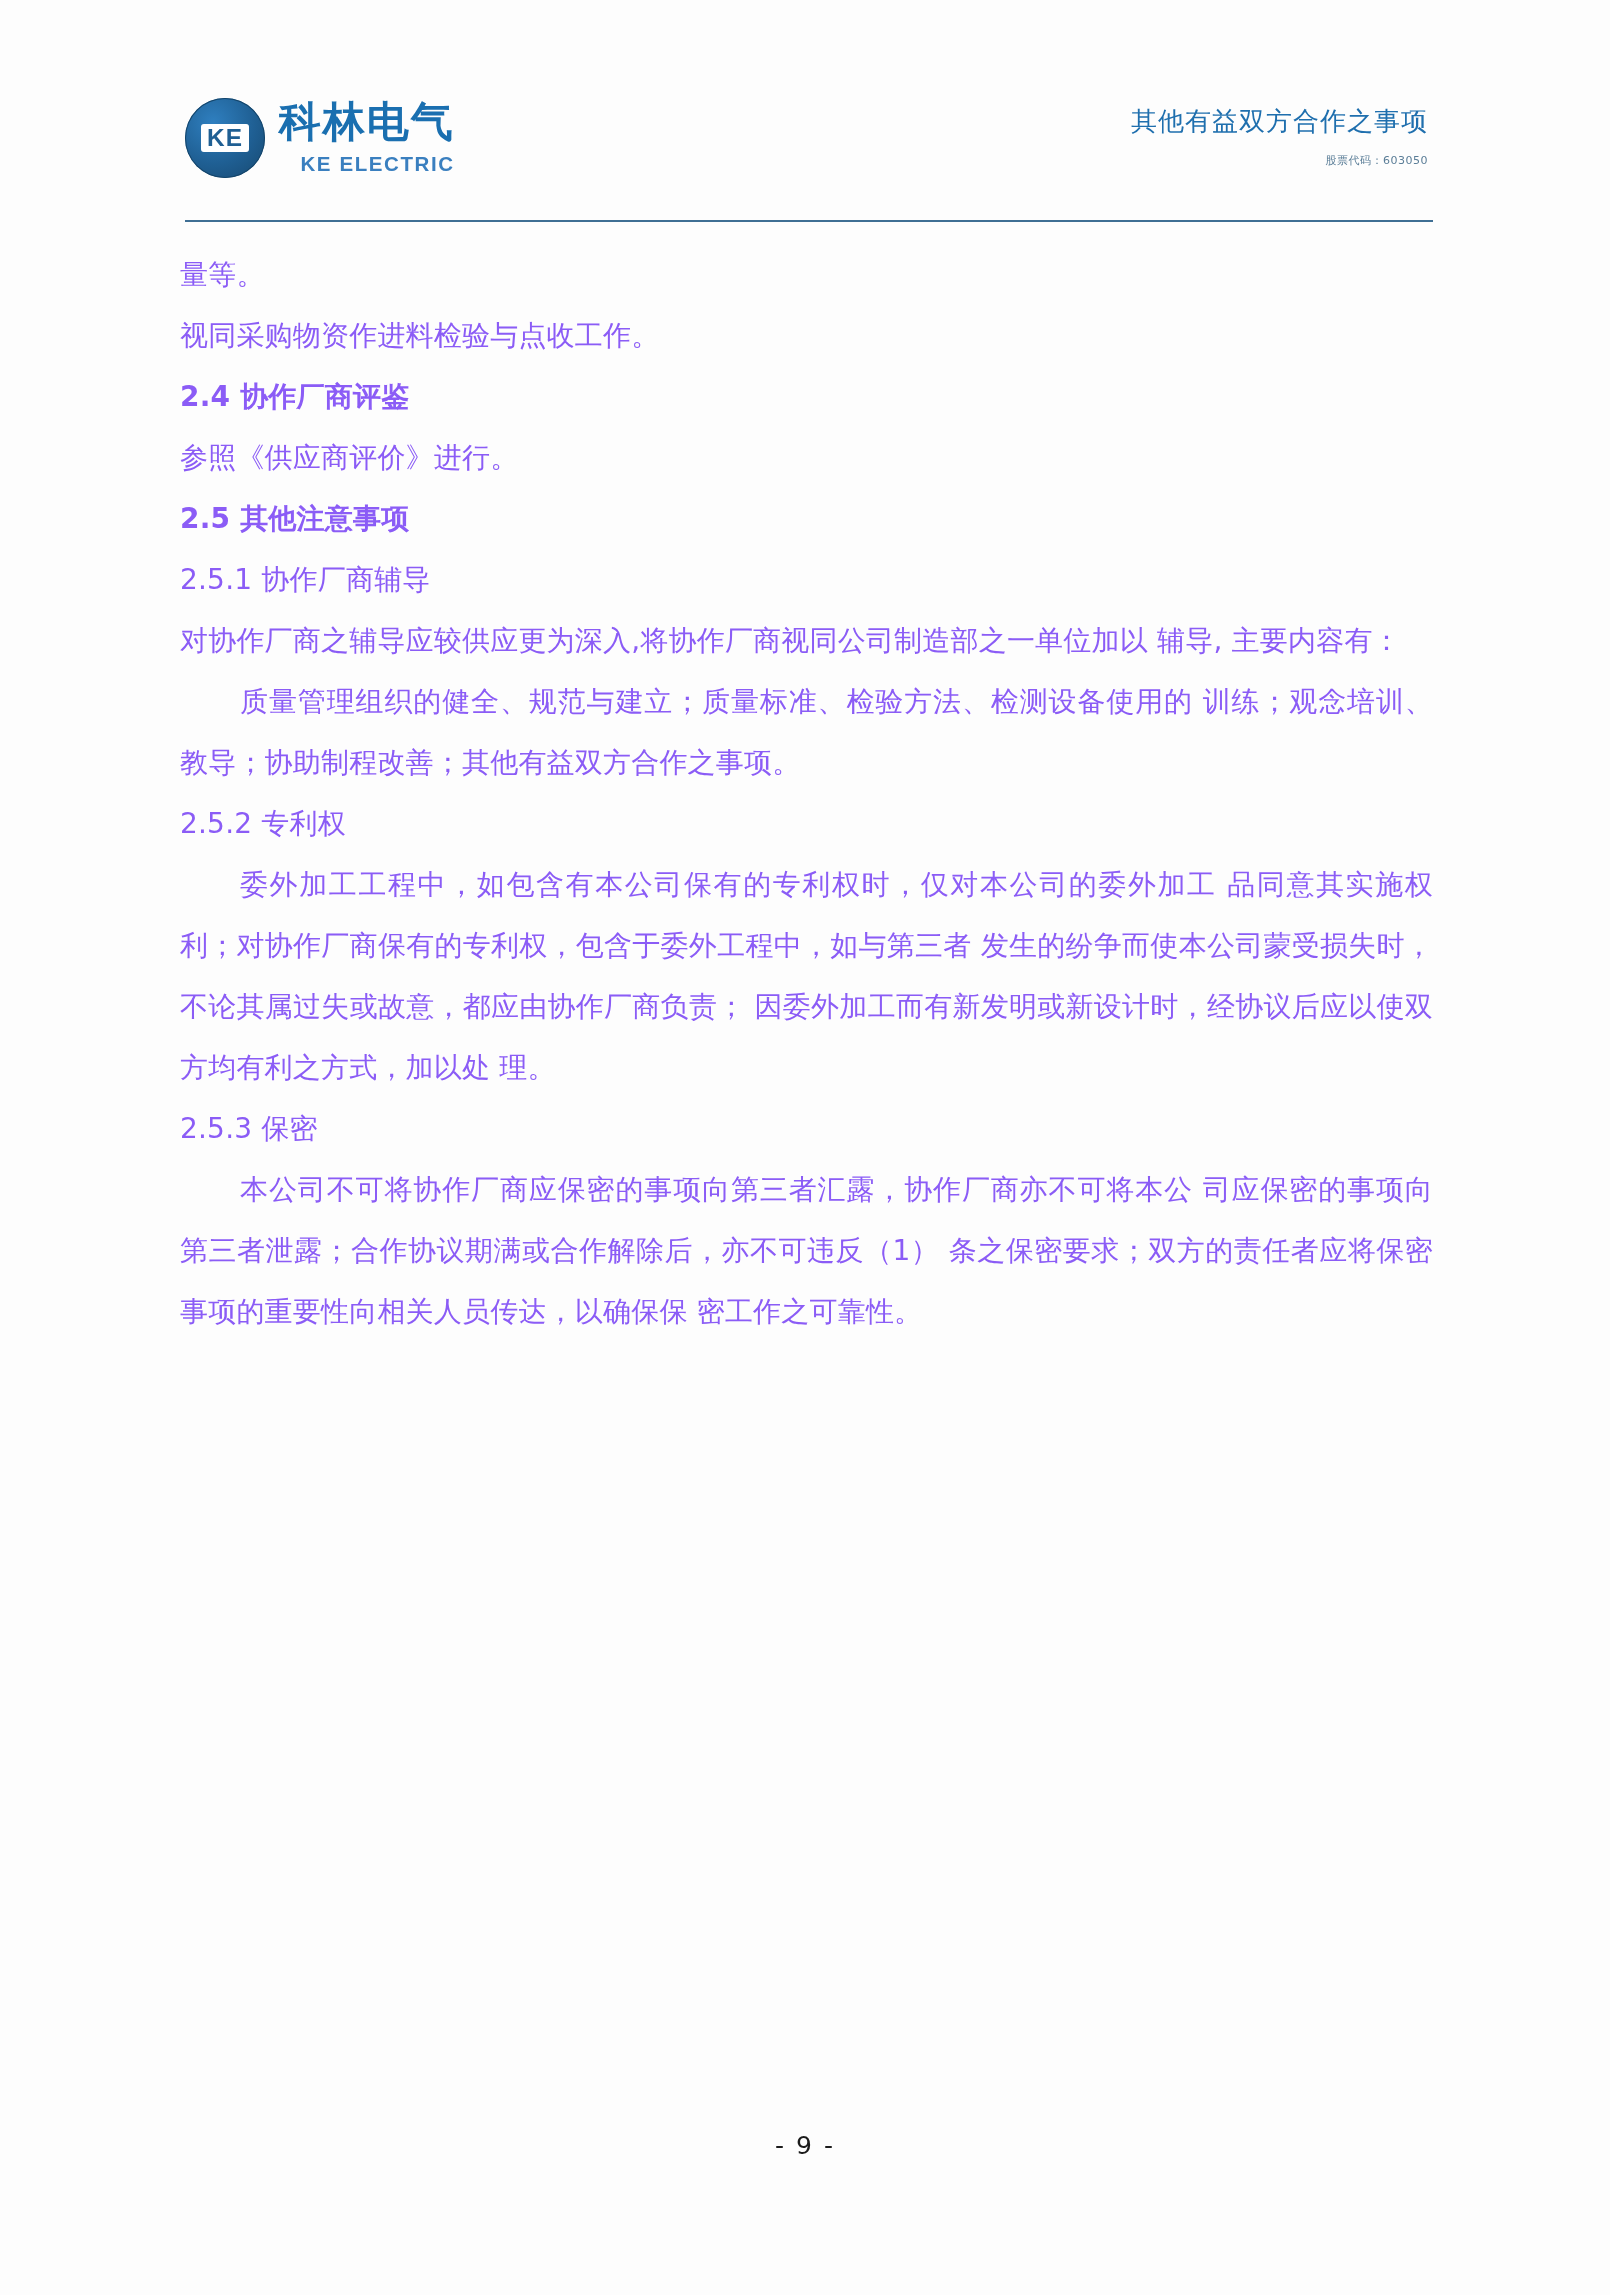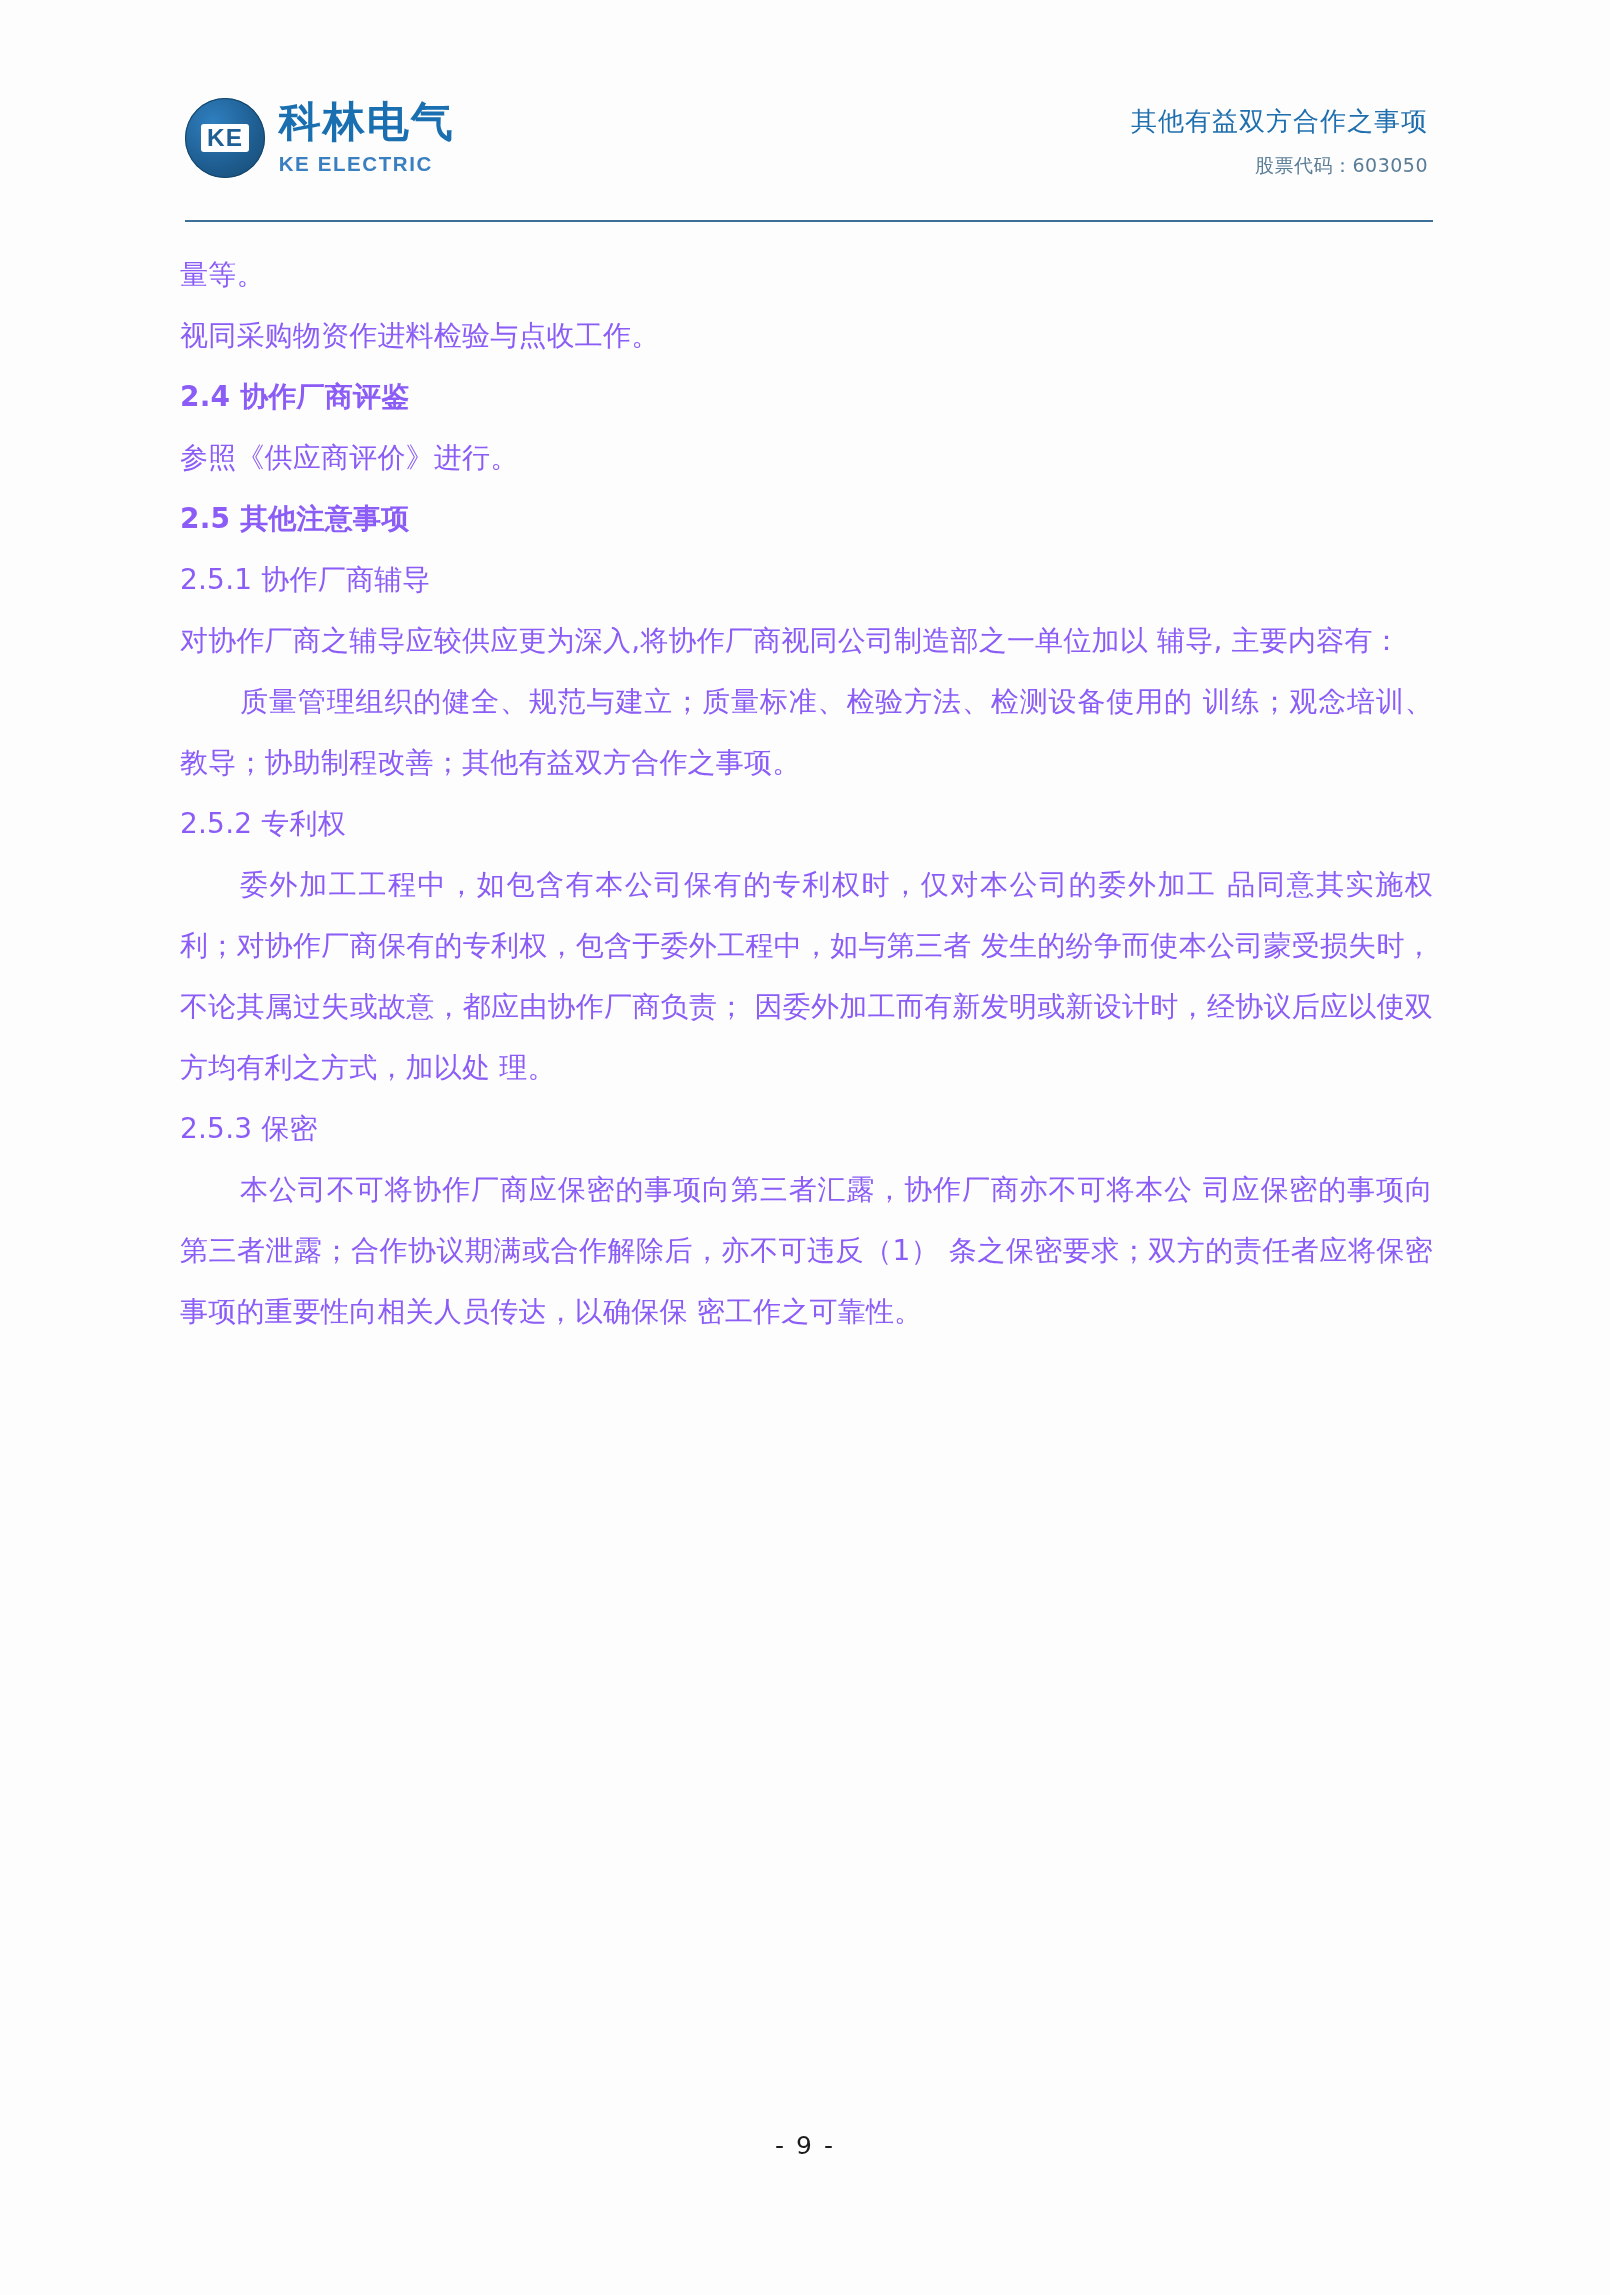--- a/index.html
+++ b/index.html
@@ -58,20 +58,21 @@
     color: #1f5f93;
     padding: 1px 5.9px;
     border-radius: 2.9px;
     line-height: 1.1;
   }
   .logo-text {
     display: flex;
     flex-direction: column;
     justify-content: center;
     line-height: 1;
+    text-align: right;
   }
   .logo-cn {
     font-family: "DejaVu Sans", sans-serif;
     font-size: 42px;
     font-weight: bold;
     color: #1a6fb0;
     letter-spacing: 2px;
   }
   .logo-en {
     font-family: "Liberation Sans", sans-serif;
@@ -88,21 +89,21 @@
     text-align: right;
   }
   .slogan {
     font-family: "DejaVu Sans", sans-serif;
     font-size: 26px;
     color: #1f6fae;
     letter-spacing: 1px;
   }
   .stock {
     font-family: "DejaVu Sans", sans-serif;
-    font-size: 19px;
+    font-size: 11px;
     color: #5a7d97;
     margin-top: 13.7px;
     letter-spacing: 0.5px;
   }
   .header-rule {
     position: absolute;
     left: 185px;
     top: 220px;
     width: 1248px;
     height: 2px;

